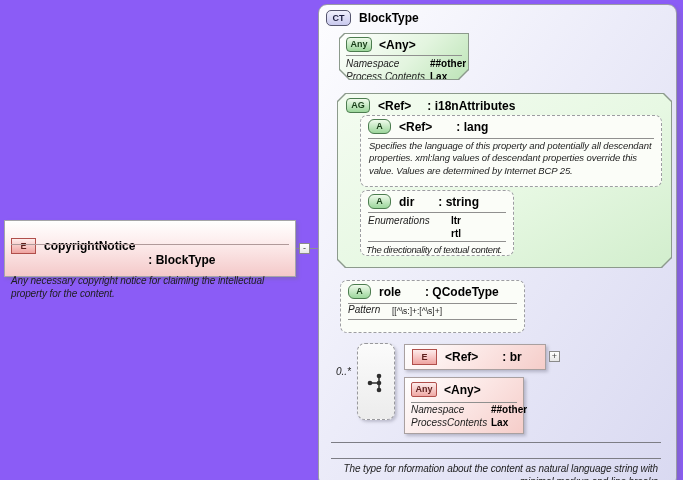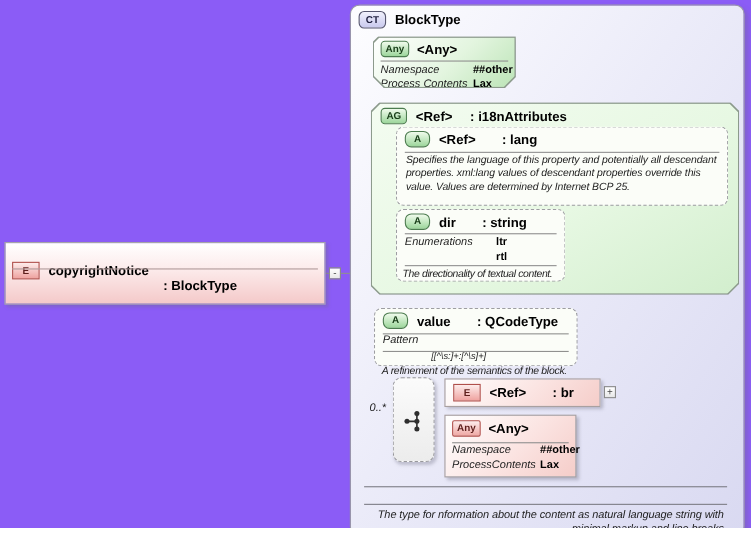--- a/index.html
+++ b/index.html
@@ -129,30 +129,29 @@
       <span class="pval">ltr
 rtl</span>
     </div>
     <div class="rule" style="top:50px;"></div>
     <div class="desc" style="padding:3px 5px;white-space:nowrap;letter-spacing:-0.35px;">The directionality of textual content.</div>
   </div>
 
   <div class="abs dashed-box" style="left:340px;top:280px;width:185px;height:53px;">
     <div class="hdr" style="padding:3px 7px 2px 7px;">
       <span class="badge b-grn b-a">A</span>
-      <span class="name">value</span>
+      <span class="name">role</span>
       <span class="typ">: QCodeType</span>
     </div>
     <div class="rule" style="top:22px;"></div>
     <div class="prow" style="padding:2px 7px 1px 7px;">
       <span class="plbl" style="width:44px;">Pattern</span>
-      <span style="font-size:8.5px;color:#1c1c1c;padding-top:15px;font-style:italic;">[[^\s:]+:[^\s]+]</span>
+      <span style="font-size:8.5px;color:#1c1c1c;padding-top:3px;">[[^\s:]+:[^\s]+]</span>
     </div>
     <div class="rule" style="top:38px;"></div>
-    <div class="desc" style="padding:2px 6px;white-space:nowrap;letter-spacing:-0.25px;">A refinement of the semantics of the block.</div>
   </div>
 
   <div class="abs group-box" style="left:357px;top:343px;width:38px;height:77px;">
     <svg width="20" height="24" viewBox="0 0 20 24" style="position:absolute;left:8px;top:27px;">
       <line x1="4" y1="12" x2="13" y2="12" stroke="#2e2e2e" stroke-width="1.5"></line>
       <line x1="13" y1="5" x2="13" y2="19" stroke="#2e2e2e" stroke-width="1.5"></line>
       <circle cx="4" cy="12" r="2.3" fill="#2e2e2e"></circle>
       <circle cx="13" cy="5" r="2.3" fill="#2e2e2e"></circle>
       <circle cx="13" cy="12" r="2.3" fill="#2e2e2e"></circle>
       <circle cx="13" cy="19" r="2.3" fill="#2e2e2e"></circle>
@@ -191,16 +190,17 @@
   <div class="line" style="left:331px;top:458px;width:330px;height:1px;background:#7d7d85;"></div>
   <div class="abs desc" style="left:324px;top:460px;width:342px;font-size:10px;text-align:right;">The type for nformation about the content as natural language string with minimal markup and line breaks</div>
 
   <div class="abs elem-box shadow" style="left:4px;top:220px;width:292px;height:57px;">
     <div class="hdr" style="padding:4px 8px 3px 6px;">
       <span class="badge b-e">E</span>
       <span class="name">copyrightNotice</span>
       <span class="typ typ-sm">: BlockType</span>
     </div>
     <div class="rule" style="top:23px;left:6px;right:6px;border-top-color:#b09a9a;"></div>
+    <div class="desc" style="padding:4px 8px 0 6px;font-size:10px;">Any necessary copyright notice for claiming the intellectual property for the content.</div>
   </div>
   <div class="sq-btn" style="left:299px;top:243px;">-</div>
 
 </div>
 
 </body></html>

